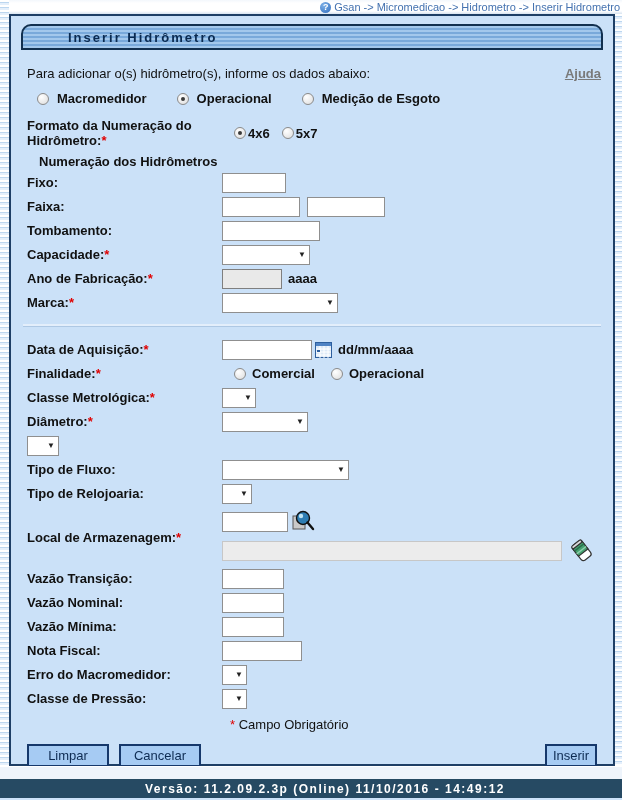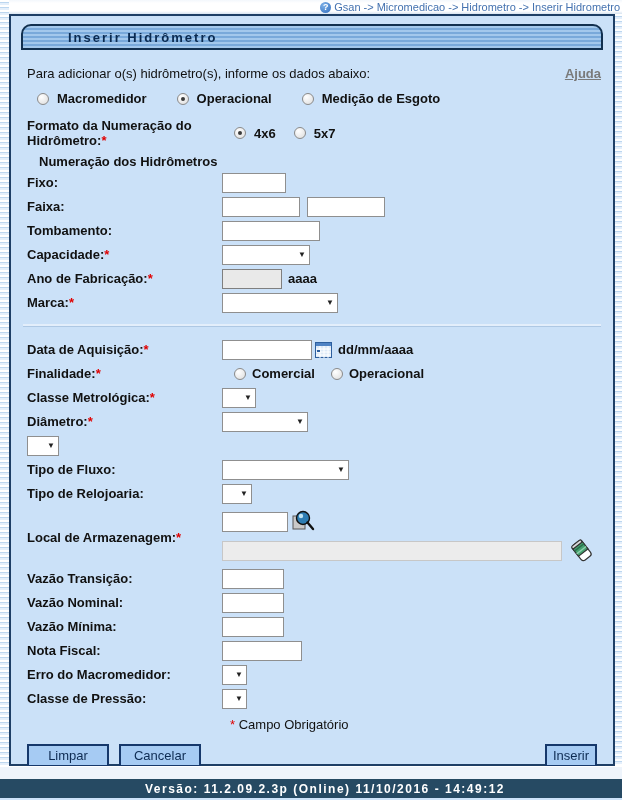--- a/index.html
+++ b/index.html
@@ -146,21 +146,21 @@
     <span class="radio checked"></span>
     <span class="radio-label">Operacional</span>
     <span class="radio"></span>
     <span class="radio-label">Medição de Esgoto</span>
   </div>
 
   <div class="row">
     <div class="label">
       <span>Formato da Numeração do Hidrômetro:</span><span class="req">*</span>
     </div>
-    <div class="line" style="margin-left:12px; gap:8px;">
+    <div class="line" style="margin-left:12px; gap:2px;">
       <span class="radio checked"></span>
       <span class="radio-label tight">4x6</span>
       <span class="radio"></span>
       <span class="radio-label tight">5x7</span>
     </div>
   </div>
 
   <div class="section-head">Numeração dos Hidrômetros</div>
 
   <div class="row">

